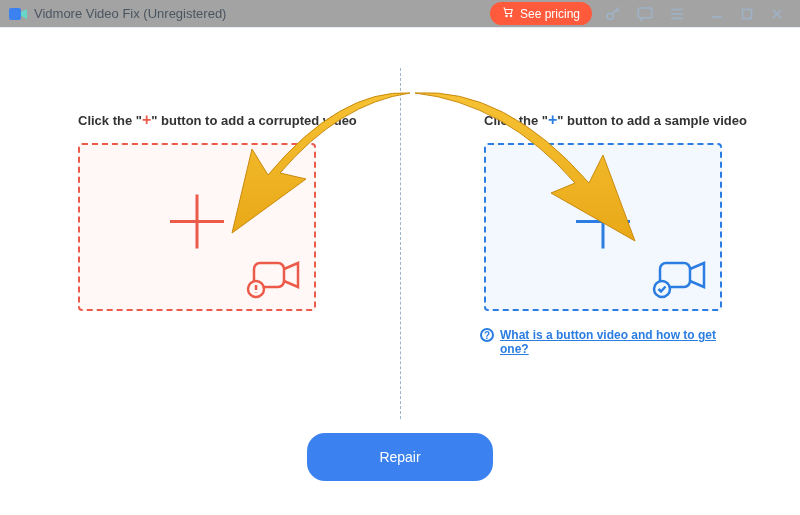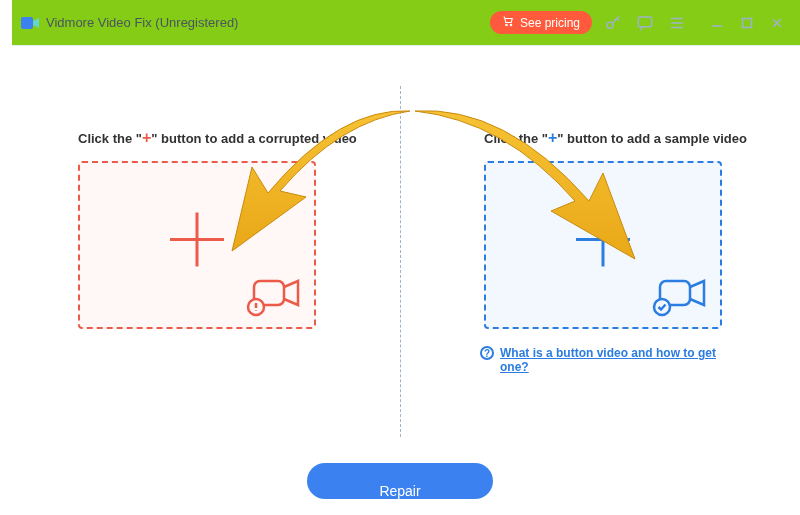--- a/index.html
+++ b/index.html
@@ -1,18 +1,18 @@
 <!DOCTYPE html>
 <html><head>
 <meta charset="utf-8">
 <style>
   * { box-sizing: border-box; margin: 0; padding: 0; }
   html, body { width: 800px; height: 515px; font-family: "Segoe UI", Arial, sans-serif; background: #fff; overflow: hidden; }
   .window { width: 800px; height: 515px; position: relative; background: #fff; }
-  .titlebar { height: 46px; background: #84cc16; display: flex; align-items: center; padding: 0 8px; border-bottom: 1px solid #e6edf5; margin-left: 12px; }
+  .titlebar { height: 28px; background: #a3a3a3; display: flex; align-items: center; padding: 0 8px; border-bottom: 1px solid #e6edf5; }
   .logo { width: 20px; height: 20px; display:inline-flex; align-items:center; justify-content:center; margin-right: 6px; }
   .title { color: #4a5560; font-size: 13px; flex: 0 0 auto; }
   .spacer { flex: 1 1 auto; }
   .pricing-btn { background: #ff5a3c; color: #fff; border-radius: 14px; padding: 4px 12px; font-size: 12px; display: inline-flex; align-items: center; gap: 6px; cursor: pointer; }
   .tb-icon { color: #9fb3c8; padding: 0 6px; cursor: pointer; display:inline-flex; align-items:center; }
   .wc { color: #9fb3c8; padding: 0 8px; cursor: pointer; font-size: 14px; display:inline-flex; align-items:center; }
   .wc svg { display:block; }
   .tb-right { display:flex; align-items:center; gap:2px; margin-left:6px; }
   .wc-group { display:flex; align-items:center; margin-left:10px; }
 
@@ -32,21 +32,21 @@
   .dropzone { width: 238px; height: 168px; border: 2px dashed; border-radius: 4px; position: relative; cursor: pointer; }
   .dropzone.corrupted { border-color: #ec5a4a; background: #fff8f6; }
   .dropzone.sample { border-color: #2b7de1; background: #f3f8ff; }
   .big-plus { position: absolute; left: 50%; top: 50%; transform: translate(-50%, -58%); }
   .big-plus svg { display:block; }
   .corner-icon { position: absolute; right: 10px; bottom: 6px; }
 
   .help-link { position: absolute; top: 300px; right: 60px; width: 260px; font-size: 12px; color: #2b7de1; font-weight: 600; text-decoration: underline; display: flex; gap: 6px; cursor: pointer; }
   .help-q { width: 14px; height: 14px; border-radius: 50%; border: 2px solid #2b7de1; color: #2b7de1; font-size: 10px; line-height: 12px; text-align: center; flex: 0 0 auto; text-decoration: none; }
 
-  .repair-btn { position: absolute; bottom: 28px; left: 50%; transform: translateX(-50%); width: 186px; height: 36px; border-radius: 18px; background: #3b82f0; color: #fff; font-size: 14px; display: flex; align-items: flex-end; justify-content: center; cursor: pointer; }
+  .repair-btn { position: absolute; bottom: 28px; left: 50%; transform: translateX(-50%); width: 186px; height: 48px; border-radius: 18px; background: #3b82f0; color: #fff; font-size: 14px; display: flex; align-items: center; justify-content: center; cursor: pointer; }
 
   
   .arrow { position: absolute; pointer-events: none; }
 </style>
 </head>
 <body>
 
 <div class="window">
   <div class="titlebar">
     <span class="logo">

